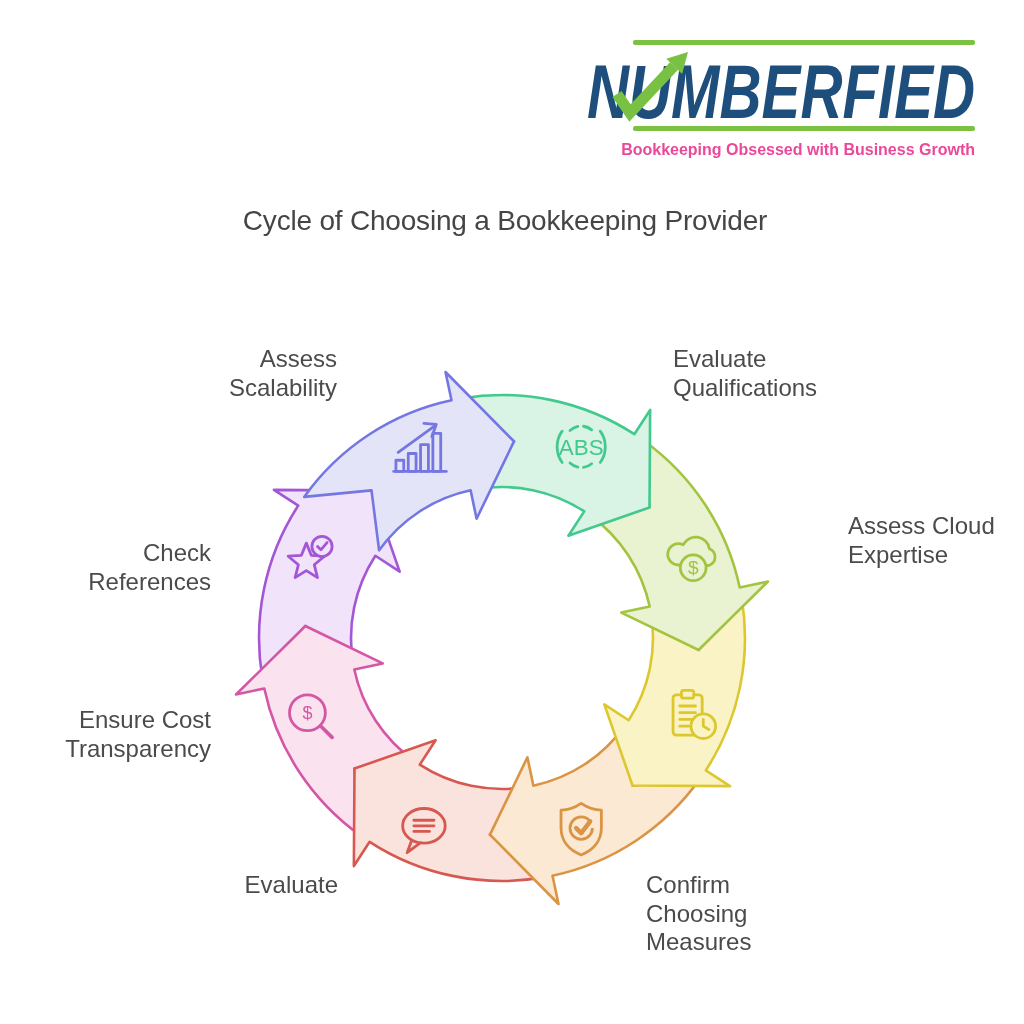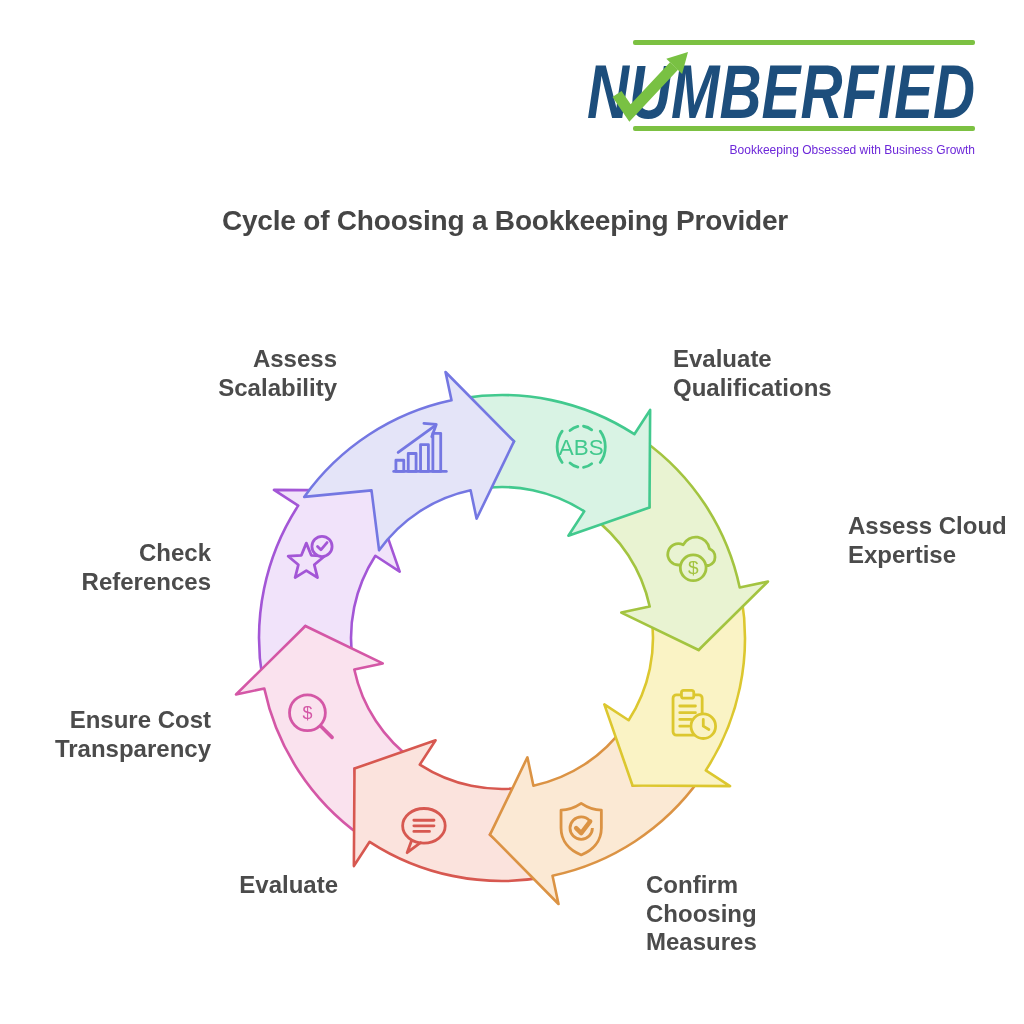--- a/index.html
+++ b/index.html
@@ -1,30 +1,30 @@
 <!DOCTYPE html>
 <html><head>
 <meta charset="utf-8">
 <style>
   html,body{margin:0;padding:0;}
   body{width:1024px;height:1024px;background:#ffffff;position:relative;overflow:hidden;
        font-family:"Liberation Sans",sans-serif;}
   .page-title{position:absolute;left:0;right:14px;top:205px;text-align:center;
-      font-size:28px;font-weight:bold;color:#454545;letter-spacing:-.2px;}
+      font-size:28px;font-weight:normal;color:#454545;letter-spacing:-.2px;}
   
   .logo{position:absolute;top:0;right:49px;width:390px;height:170px;}
   .logo .bar{position:absolute;left:48px;right:0;height:5px;background:#7cc142;border-radius:2px;}
   .bar-top{top:40px;} .bar-bottom{top:126px;}
   .wordmark{position:absolute;top:44px;left:0;width:390px;height:80px;}
-  .tagline{position:absolute;top:140px;right:0;font-size:12px;font-weight:normal;
-      color:#6d28d9;white-space:nowrap;line-height:20px;}
+  .tagline{position:absolute;top:140px;right:0;font-size:16px;font-weight:bold;
+      color:#ec4899;white-space:nowrap;line-height:20px;}
   
   #cycle-svg{position:absolute;left:0;top:0;width:1024px;height:1024px;}
   .step-label{position:absolute;font-size:24px;line-height:28.5px;color:#4b4b4b;}
-  .step-label span{display:block;font-weight:bold;}
+  .step-label span{display:block;}
   .al-r{text-align:right;} .al-l{text-align:left;}
   .lbl-0{right:687px;top:345px;}
   .lbl-1{left:673px;top:345px;}
   .lbl-2{left:800px;top:512px;margin-left:48px;}
   .lbl-3{left:800px;top:706px;}
   .lbl-4{left:646px;top:871px;}
   .lbl-5{right:686px;top:871px;}
   .lbl-6{right:813px;top:706px;}
   .lbl-7{right:813px;top:512px;margin-top:27px;}
 </style>

